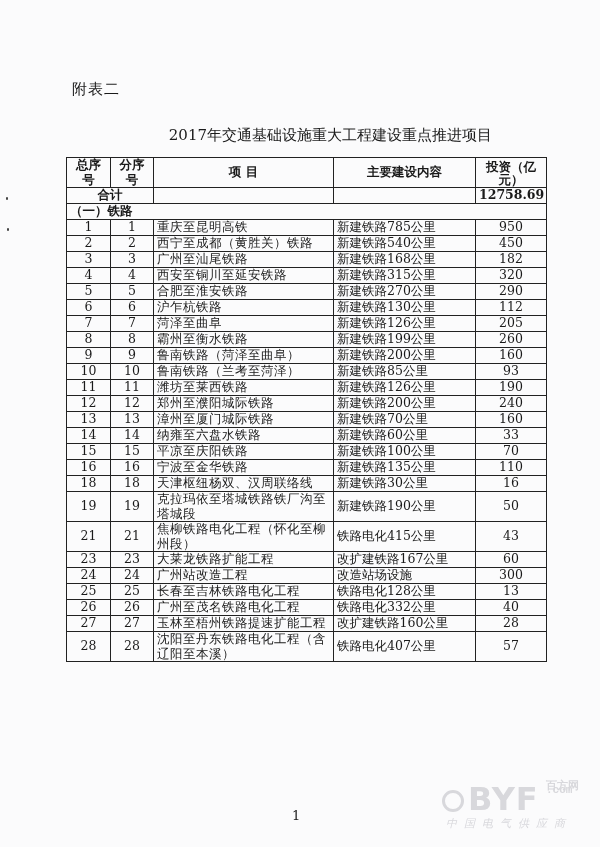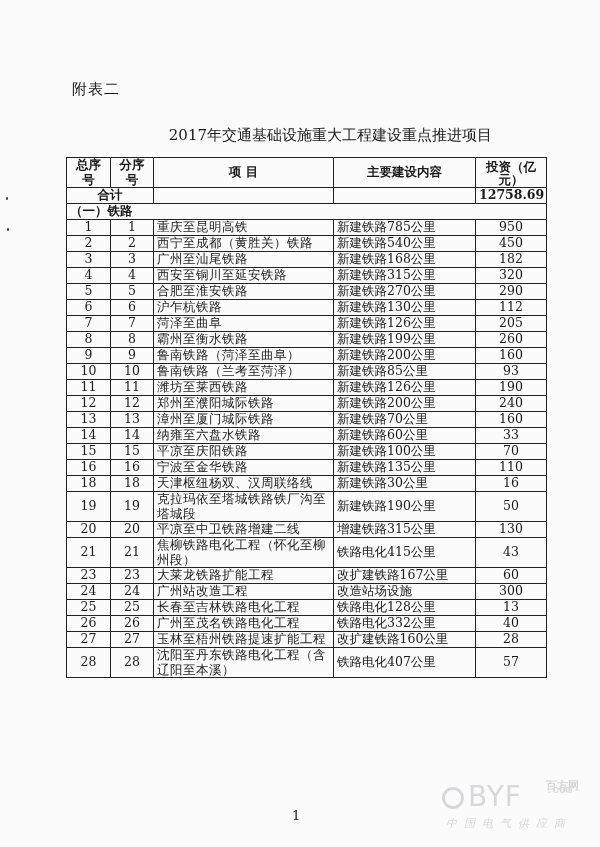--- a/index.html
+++ b/index.html
@@ -16,21 +16,21 @@
   }
   td, th { border:1.3px solid #222; padding:0 3px; line-height:14.5px; height:15px; }
   th { font-weight:bold; font-size:12.5px; height:28px; }
   .c { text-align:center; }
   .l { text-align:left; }
   .b { font-weight:bold; }
   .cat { text-align:left; font-weight:bold; border-right:1.3px solid #222; }
   .name { letter-spacing:0.5px; }
   .pagenum { position:absolute; left:292px; top:808px; font-size:13px; }
   .watermark { position:absolute; left:442px; top:780px; width:150px; height:62px; color:#d8d8dc; }
-  .wm-logo { position:absolute; left:0; top:0; font-family:"DejaVu Sans", sans-serif; font-weight:normal; font-size:28px; letter-spacing:1px; }
+  .wm-logo { position:absolute; left:0; top:0; font-family:"DejaVu Sans", sans-serif; font-weight:bold; font-size:32px; letter-spacing:1px; }
   .wm-ring { display:inline-block; width:22px; height:22px; border:3px solid #d8d8dc; border-radius:50%; vertical-align:middle; margin-right:4px; box-sizing:border-box; }
   .wm-cn { position:absolute; left:104px; top:0; font-size:11px; font-weight:bold; line-height:11px; }
   .wm-com { position:absolute; left:104px; top:4px; font-family:Liberation Mono, monospace; font-size:11px; font-weight:bold; }
   .wm-sub { position:absolute; left:4px; top:36px; font-size:11px; letter-spacing:7px; font-style:italic; }
 </style>
 </head>
 <body>
 
 <div class="dot" style="left:6px;top:197px;"></div>
 <div class="dot" style="left:7px;top:228px;"></div>
@@ -185,27 +185,20 @@
         <td class="c">16</td>
       </tr>
       <tr>
         <td class="c">19</td>
         <td class="c">19</td>
         <td class="l name">克拉玛依至塔城铁路铁厂沟至塔城段</td>
         <td class="l">新建铁路190公里</td>
         <td class="c">50</td>
       </tr>
       <tr>
-        <td class="c">20</td>
-        <td class="c">20</td>
-        <td class="l name">平凉至中卫铁路增建二线</td>
-        <td class="l">增建铁路315公里</td>
-        <td class="c">130</td>
-      </tr>
-      <tr>
         <td class="c">21</td>
         <td class="c">21</td>
         <td class="l name">焦柳铁路电化工程（怀化至柳州段）</td>
         <td class="l">铁路电化415公里</td>
         <td class="c">43</td>
       </tr>
       <tr>
         <td class="c">23</td>
         <td class="c">23</td>
         <td class="l name">大莱龙铁路扩能工程</td>

